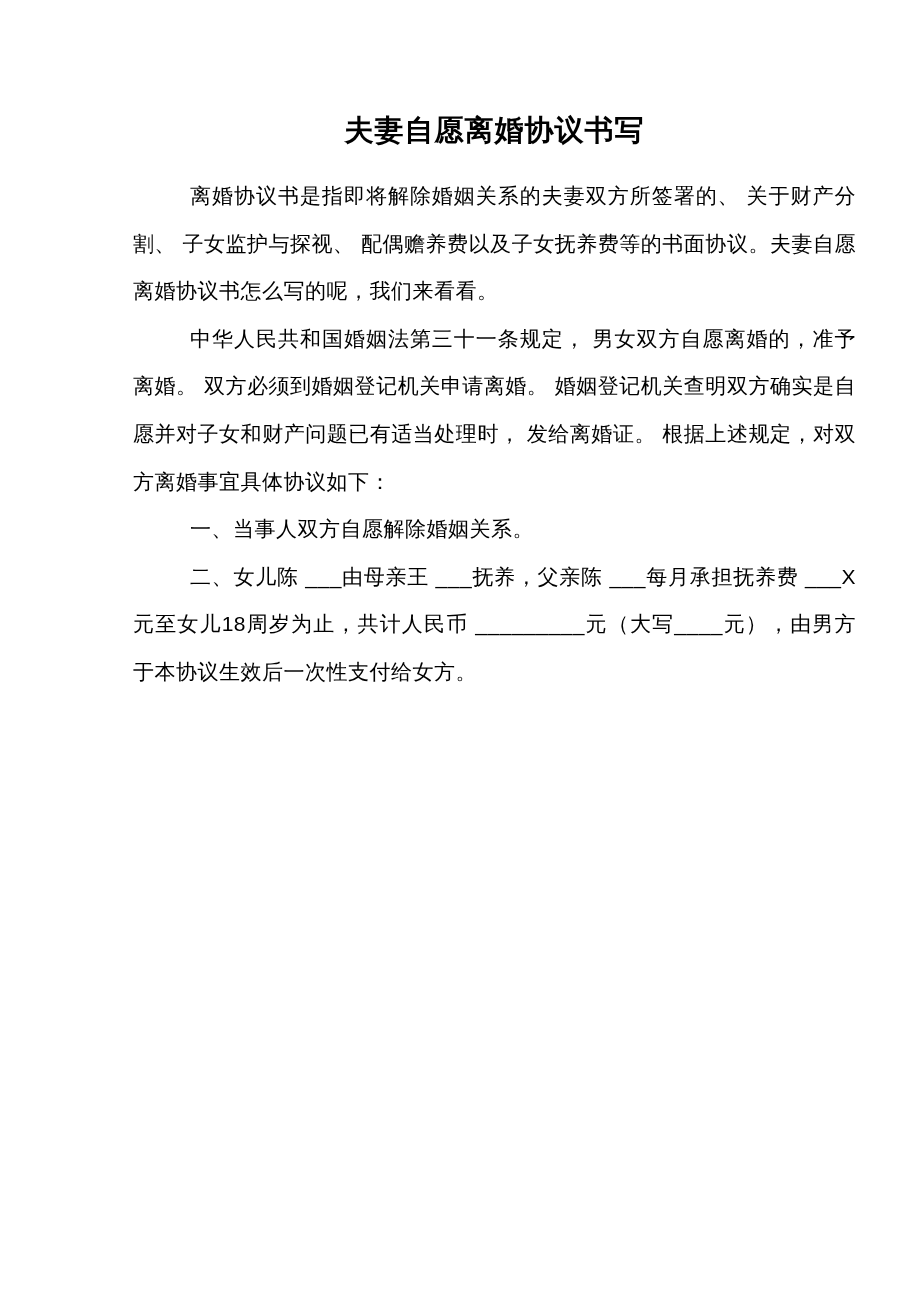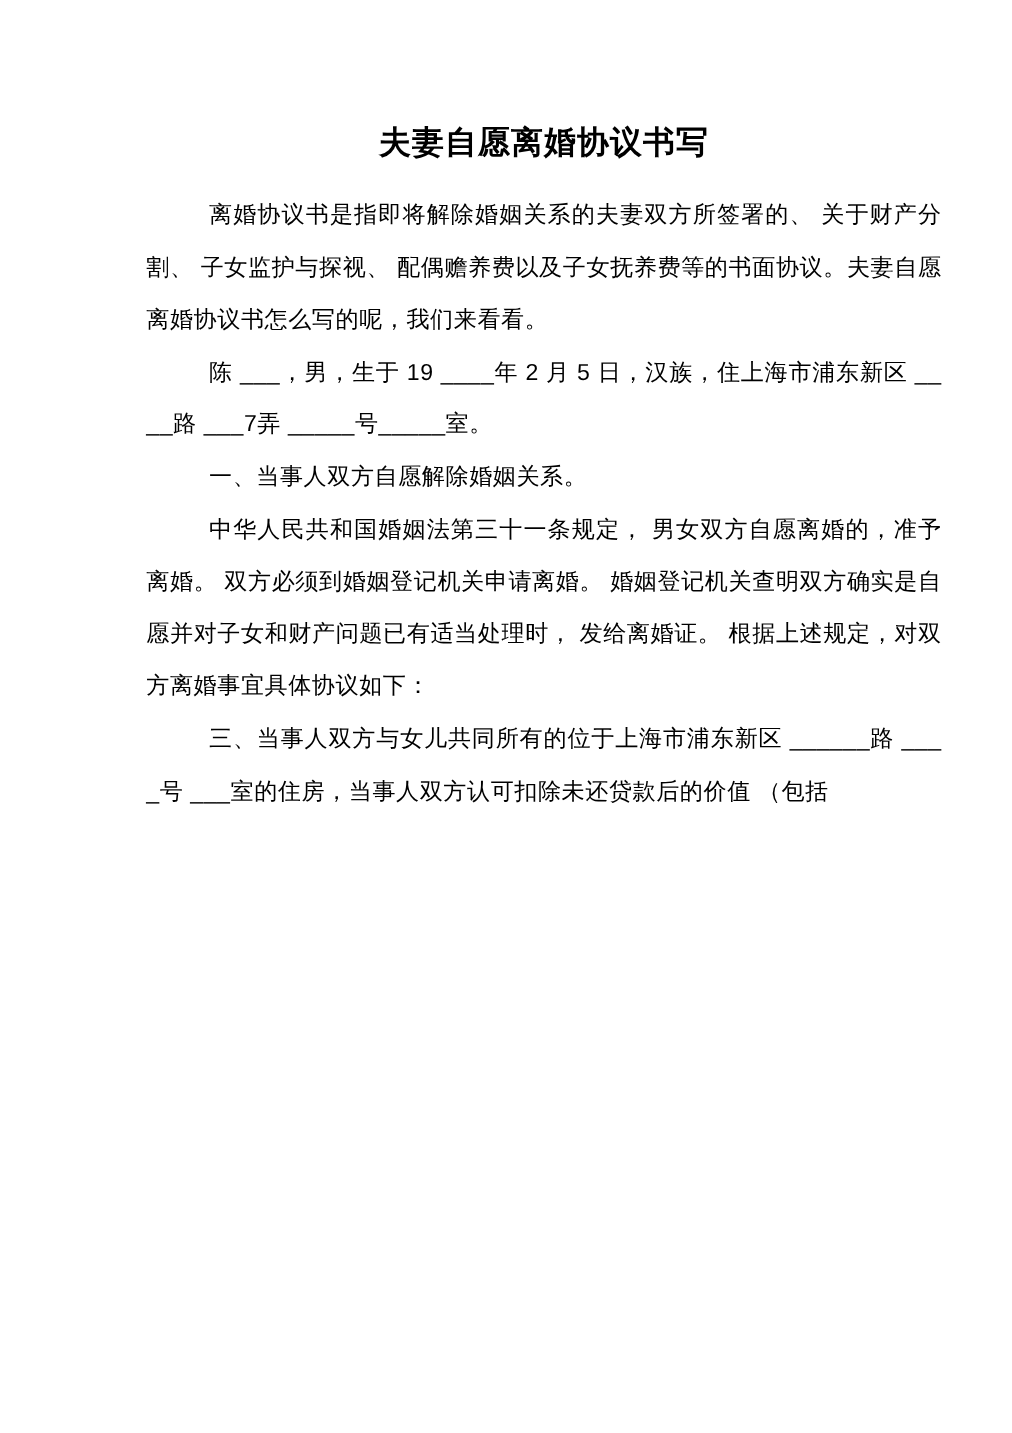--- a/index.html
+++ b/index.html
@@ -42,23 +42,22 @@
   }
 </style>
 </head>
 <body>
 
 <div class="page">
   <h1 class="doc-title">夫妻自愿离婚协议书写</h1>
 
   <p class="para">离婚协议书是指即将解除婚姻关系的夫妻双方所签署的、 关于财产分割、 子女监护与探视、 配偶赡养费以及子女抚养费等的书面协议。夫妻自愿离婚协议书怎么写的呢，我们来看看。</p>
 
-  <p class="para">陈  ___，男，生于 19 ____年 2 月 5 日，汉族，住上海市浦东新区 ____路 ___7弄 _____号_____室。</p>
 
 
 
+  <p class="para">中华人民共和国婚姻法第三十一条规定， 男女双方自愿离婚的，准予离婚。 双方必须到婚姻登记机关申请离婚。 婚姻登记机关查明双方确实是自愿并对子女和财产问题已有适当处理时， 发给离婚证。 根据上述规定，对双方离婚事宜具体协议如下：</p>
+
   <p class="para">一、当事人双方自愿解除婚姻关系。</p>
 
-  <p class="para">中华人民共和国婚姻法第三十一条规定， 男女双方自愿离婚的，准予离婚。 双方必须到婚姻登记机关申请离婚。 婚姻登记机关查明双方确实是自愿并对子女和财产问题已有适当处理时， 发给离婚证。 根据上述规定，对双方离婚事宜具体协议如下：</p>
+  <p class="para">二、女儿陈  ___由母亲王 ___抚养，父亲陈 ___每月承担抚养费 ___X元至女儿18周岁为止，共计人民币 _________元（大写____元），由男方于本协议生效后一次性支付给女方。</p>
 
-
-  <p class="para">三、当事人双方与女儿共同所有的位于上海市浦东新区  ______路 ____号 ___室的住房，当事人双方认可扣除未还贷款后的价值 （包括</p>
 </div>
 
 </body></html>

